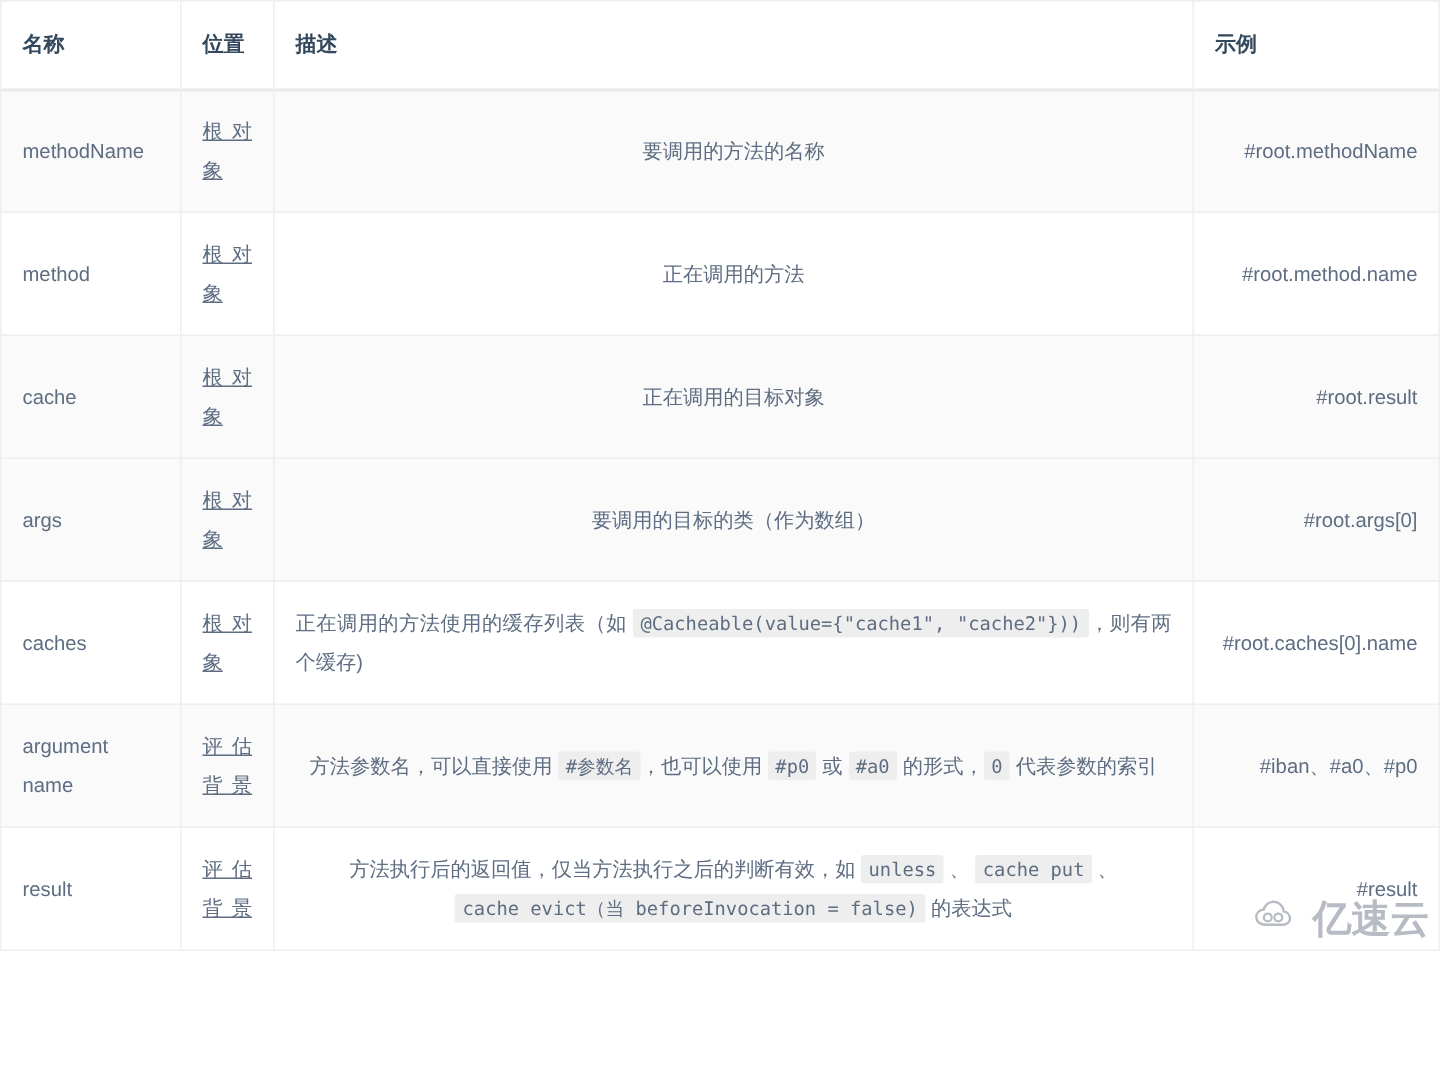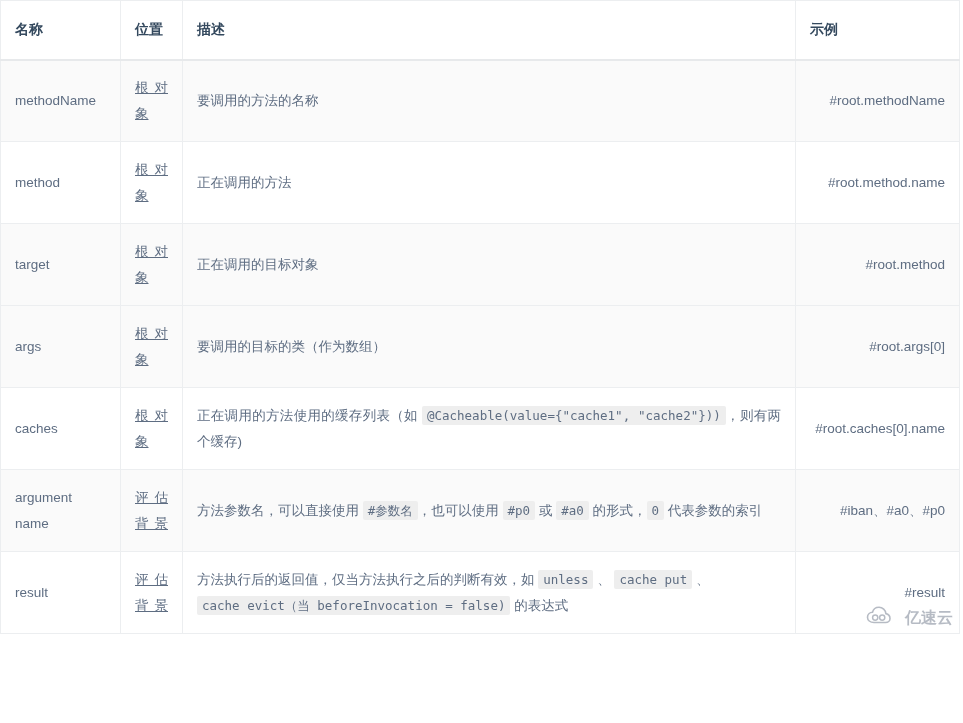--- a/index.html
+++ b/index.html
@@ -78,20 +78,21 @@
     padding-right: 12px;
     text-decoration: underline;
   }
   td.cell-pos .pos-line {
     display: block;
     text-align: justify;
     text-align-last: justify;
   }
   td.cell-desc {
     color: #5e6d82;
+    text-align: center;
   }
   td.cell-desc.justify {
     text-align: justify;
     text-align-last: left;
   }
   td.cell-example {
     color: #5e6d82;
     word-break: break-all;
     text-align: right;
   }
@@ -111,21 +112,21 @@
     right: 6px;
     bottom: 4px;
     display: flex;
     align-items: center;
     gap: 5px;
     opacity: 0.62;
     pointer-events: none;
   }
   .watermark .wm-logo { display:block; }
   .watermark .wm-text {
-    font-size: 16px;
+    font-size: 26px;
     font-weight: bold;
     color: #8b93a1;
     letter-spacing: 0px;
     font-family: "DejaVu Sans", sans-serif;
   }
 
   
   tr.r-methodName td { height: 82px; }
   tr.r-method td     { height: 82px; }
   tr.r-target td     { height: 82px; }
@@ -171,27 +172,27 @@
         <td class="cell-name">method</td>
         <td class="cell-pos">
           <span class="pos-line">根 对</span>
           <span class="pos-line">象</span>
         </td>
         <td class="cell-desc">正在调用的方法</td>
         <td class="cell-example">#root.method.name</td>
       </tr>
 
       <tr class="r-target odd">
-        <td class="cell-name">target</td>
+        <td class="cell-name">cache</td>
         <td class="cell-pos">
           <span class="pos-line">根 对</span>
           <span class="pos-line">象</span>
         </td>
         <td class="cell-desc">正在调用的目标对象</td>
-        <td class="cell-example">#root.method</td>
+        <td class="cell-example">#root.result</td>
       </tr>
 
 
       <tr class="r-args odd">
         <td class="cell-name">args</td>
         <td class="cell-pos">
           <span class="pos-line">根 对</span>
           <span class="pos-line">象</span>
         </td>
         <td class="cell-desc">要调用的目标的类（作为数组）</td>

